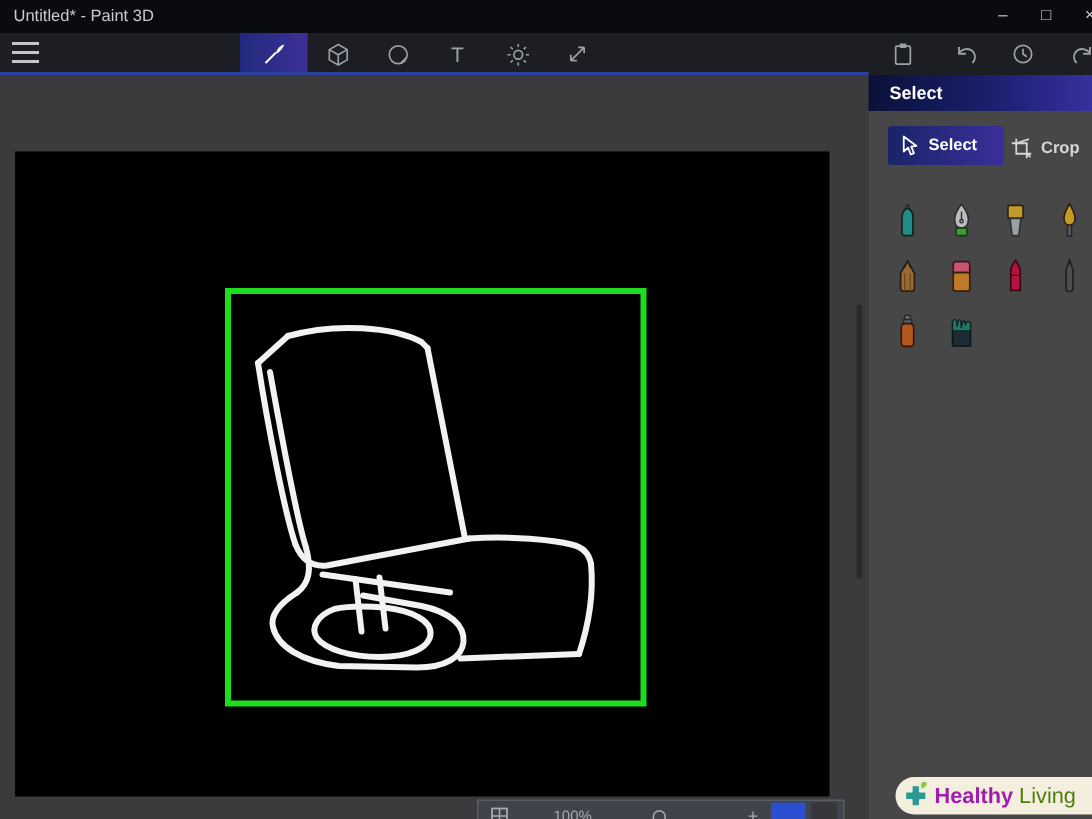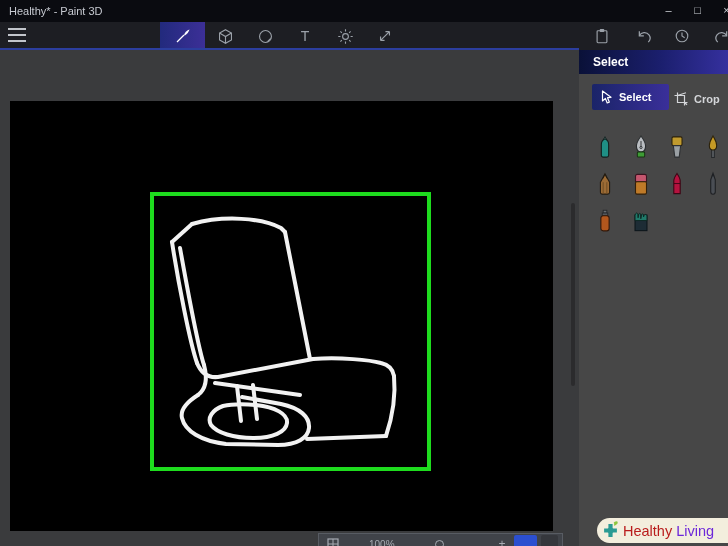--- a/index.html
+++ b/index.html
@@ -45,30 +45,30 @@
   .select-btn span{color:#fff;font-size:11px;}
   .crop-btn{position:absolute;left:95px;top:36px;height:26px;display:flex;align-items:center;gap:6px;}
   .crop-btn span{color:#d4d6d9;font-size:11px;}
   .brush-grid{position:absolute;left:14px;top:83px;width:122px;display:grid;
     grid-template-columns:repeat(4,24px);column-gap:12px;row-gap:10px;}
   .brush-cell{width:24px;height:27px;display:flex;align-items:center;justify-content:center;}
 
   
   .watermark{position:absolute;left:597px;top:518px;width:131px;height:25px;background:#f3eedd;
     border-radius:13px 0 0 13px;display:flex;align-items:center;padding-left:3px;z-index:9;}
-  .wm-bold{font-size:14.5px;font-weight:400;color:#b91c1c;margin-left:2px;}
-  .wm-reg{font-size:14.5px;font-weight:400;color:#6d28d9;margin-left:4px;}
+  .wm-bold{font-size:14.5px;font-weight:700;color:#a21caf;margin-left:2px;}
+  .wm-reg{font-size:14.5px;font-weight:400;color:#4d7c0f;margin-left:4px;}
 </style>
 </head>
 <body>
 
 <div class="window">
 
   <div class="titlebar">
-    <div class="title-text">Healthy* - Paint 3D</div>
+    <div class="title-text">Untitled* - Paint 3D</div>
     <div class="winbtn" style="left:654px">–</div>
     <div class="winbtn" style="left:683px">□</div>
     <div class="winbtn" style="left:712px">×</div>
   </div>
 
   <div class="toolbar">
     <div class="hamburger">
         <div></div>
         <div></div>
         <div></div>

